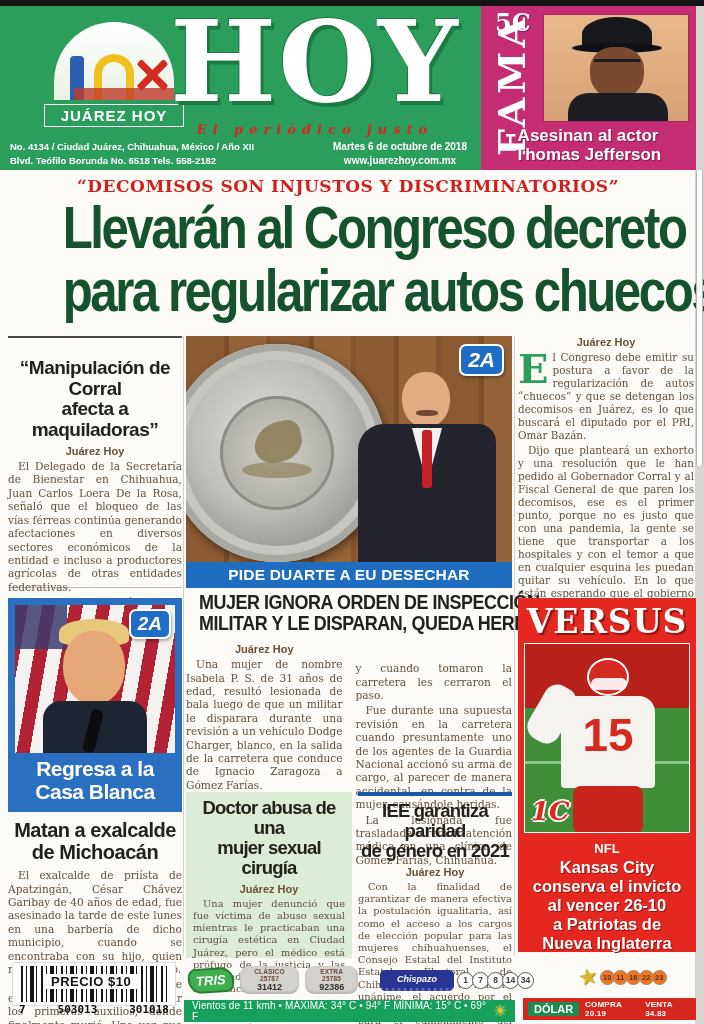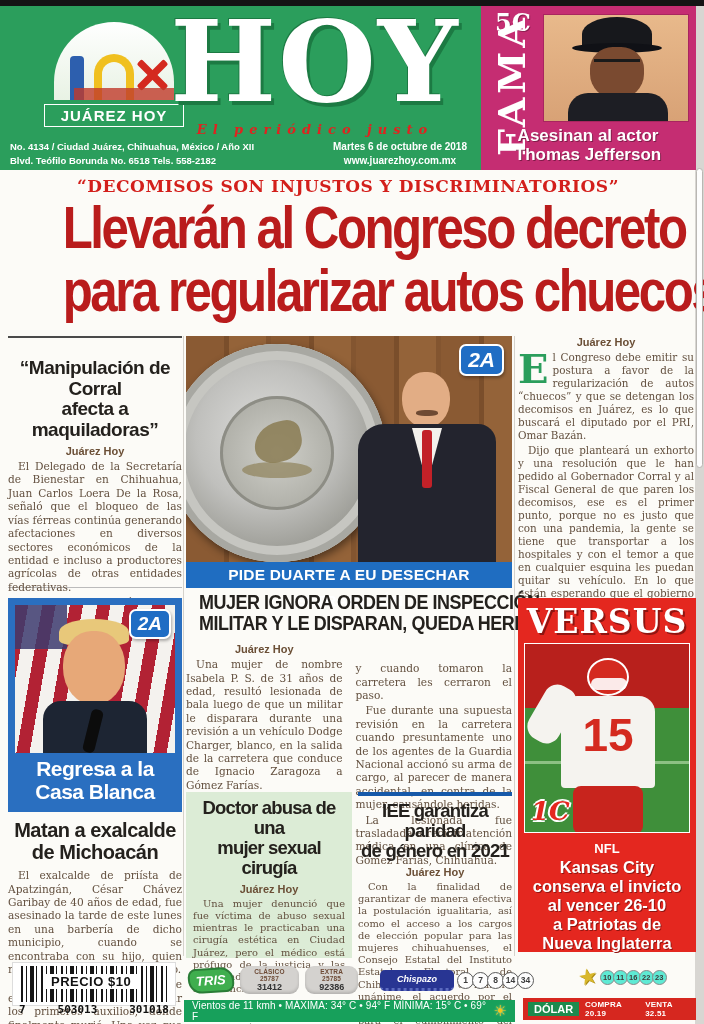--- a/index.html
+++ b/index.html
@@ -37,21 +37,21 @@
   .fama-photo { position:absolute; left:62px; top:8px; width:146px; height:108px; background:linear-gradient(#e8b98b,#d8a276); overflow:hidden; border:1px solid #a8255f; }
   .actor-hat { position:absolute; left:38px; top:2px; width:70px; height:34px; background:#17181c; border-radius:50% 50% 10% 10%; }
   .actor-brim { position:absolute; left:28px; top:28px; width:90px; height:10px; background:#101116; border-radius:50%; }
   .actor-face { position:absolute; left:46px; top:32px; width:54px; height:52px; background:#7a4a30; border-radius:42% 42% 48% 48%; }
   .actor-glasses { position:absolute; left:50px; top:44px; width:46px; height:10px; border-top:3px solid #1a1a1a; }
   .actor-coat { position:absolute; left:24px; top:78px; width:100px; height:30px; background:#1d1e24; border-radius:20px 20px 0 0; }
   .fama-caption { position:absolute; left:4px; top:120px; width:206px; text-align:center; color:#fff; font-weight:bold; font-size:17px; line-height:19px; text-shadow:1px 1px 0 #7e1c48; }
 
   
   .kicker { position:absolute; left:0; top:176px; width:696px; text-align:center; color:#d31f1b; font-weight:bold; font-size:17px; letter-spacing:.5px; font-family:"DejaVu Serif", serif; }
-  .headline { position:absolute; left:0; top:196px; width:696px; text-align:center; color:#b91c1c; }
+  .headline { position:absolute; left:0; top:196px; width:696px; text-align:center; color:#14532d; }
   .headline .hl-line { display:block; white-space:nowrap; font-weight:bold; font-size:60px; line-height:63px; letter-spacing:-3px; transform:scaleX(.82); transform-origin:50% 50%; }
 
   
   .vrule { position:absolute; top:336px; width:1px; height:620px; background:#d5d2cc; }
 
   
   .col-title { font-weight:bold; color:#24211d; text-align:center; line-height:1.08; letter-spacing:-.5px; }
   .byline { text-align:center; font-weight:bold; color:#6b4f36; font-size:11px; margin:5px 0 3px; }
   .body-text { font-family:"DejaVu Serif", serif; font-size:10.6px; line-height:13.4px; color:#63503f; text-align:justify; }
   .body-text p { text-indent:10px; margin-bottom:2px; }
@@ -141,21 +141,21 @@
   .lotto-pill .lbl { font-size:6.5px; font-weight:bold; color:#6d4a35; letter-spacing:.2px; }
   .lotto-pill .val { font-size:9px; font-weight:bold; color:#333; }
 
   .chispazo { position:absolute; left:380px; top:966px; width:135px; height:28px; display:flex; align-items:center; gap:5px; }
   .chispazo-logo { background:#283593; color:#fff; font-weight:bold; font-style:italic; font-size:9px; padding:4px 17px; border-radius:5px; border-bottom:3px dotted #5c6bc0; }
   .ball-row { display:flex; }
   .ball { width:17px; height:17px; border-radius:50%; border:1.5px solid #5a5a5a; background:#fdfdfd; color:#3c3c3c; font-weight:bold; font-size:8.5px; display:flex; align-items:center; justify-content:center; margin-left:-2px; }
 
   .melate { position:absolute; left:578px; top:962px; width:122px; height:30px; display:flex; align-items:center; gap:4px; }
   .melate-star { color:#d9b82c; font-size:22px; transform:rotate(-12deg); text-shadow:1px 1px 0 #a88a14; }
-  .melate .ball { width:15px; height:15px; font-size:7.5px; background:#5eead4; border-color:#8a8a8a; }
+  .melate .ball { width:15px; height:15px; font-size:7.5px; background:#f97316; border-color:#8a8a8a; }
 
   .weather-bar { position:absolute; left:184px; top:1000px; width:331px; height:22px; background:#17a05b; color:#fff; display:flex; align-items:center; justify-content:space-between; padding:0 8px; }
   .weather-text { font-weight:normal; font-size:10px; letter-spacing:.1px; }
   .sun-icon { color:#f5c618; font-size:15px; text-shadow:0 0 2px #fbe9a0; }
 
   .dollar-bar { position:absolute; left:523px; top:998px; width:173px; height:22px; background:#d6271f; display:flex; align-items:center; gap:6px; padding:0 5px; }
   .dollar-chip { background:#1d8a4e; color:#fff; font-weight:bold; font-size:11px; padding:1px 6px; }
   .dollar-val { color:#fff; font-weight:bold; font-size:8px; letter-spacing:.2px; }
 </style>
 </head>
@@ -391,17 +391,17 @@
   </div>
 
   <div class="weather-bar">
     <span class="weather-text">Vientos de 11 kmh • MÁXIMA: 34° C • 94° F   MÍNIMA: 15° C • 69° F</span>
     <span class="sun-icon">☀</span>
   </div>
 
   <div class="dollar-bar">
     <span class="dollar-chip">DÓLAR</span>
     <span class="dollar-val">COMPRA 20.19</span>
-    <span class="dollar-val">VENTA 32.51</span>
+    <span class="dollar-val">VENTA 34.83</span>
   </div>
 
   <div class="scroll-thumb"></div>
 </div>
 
 </body></html>

